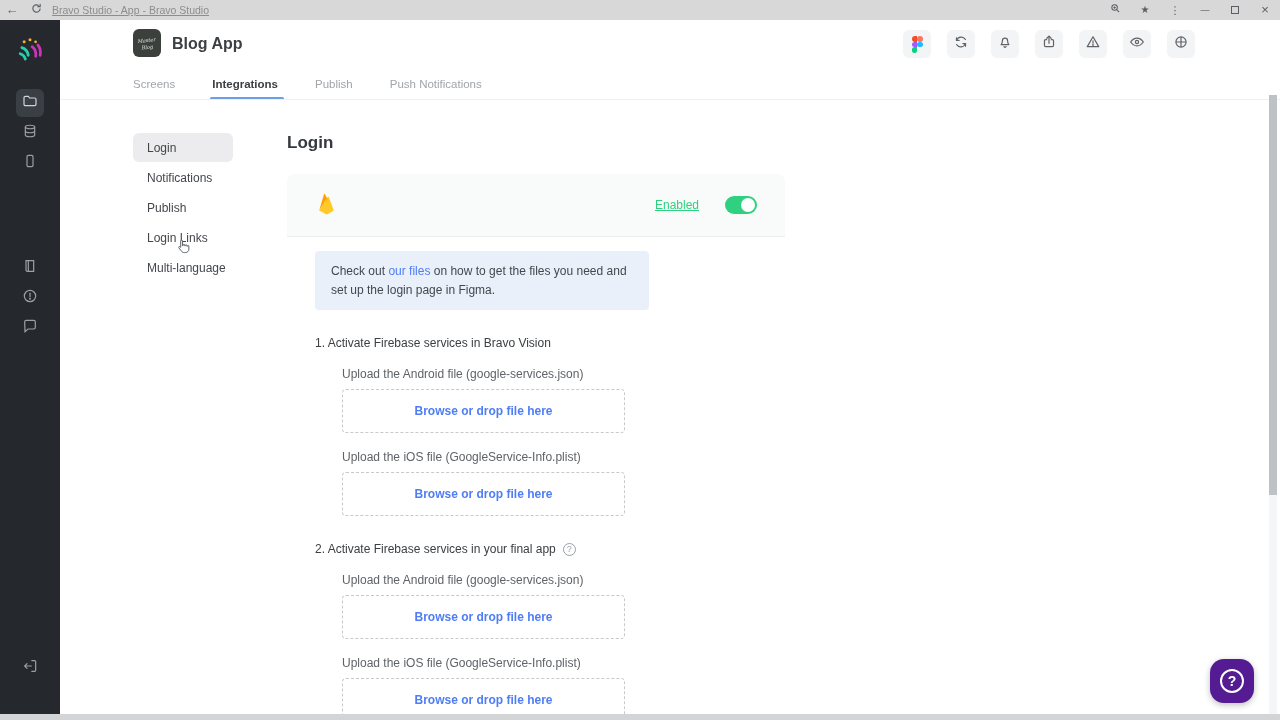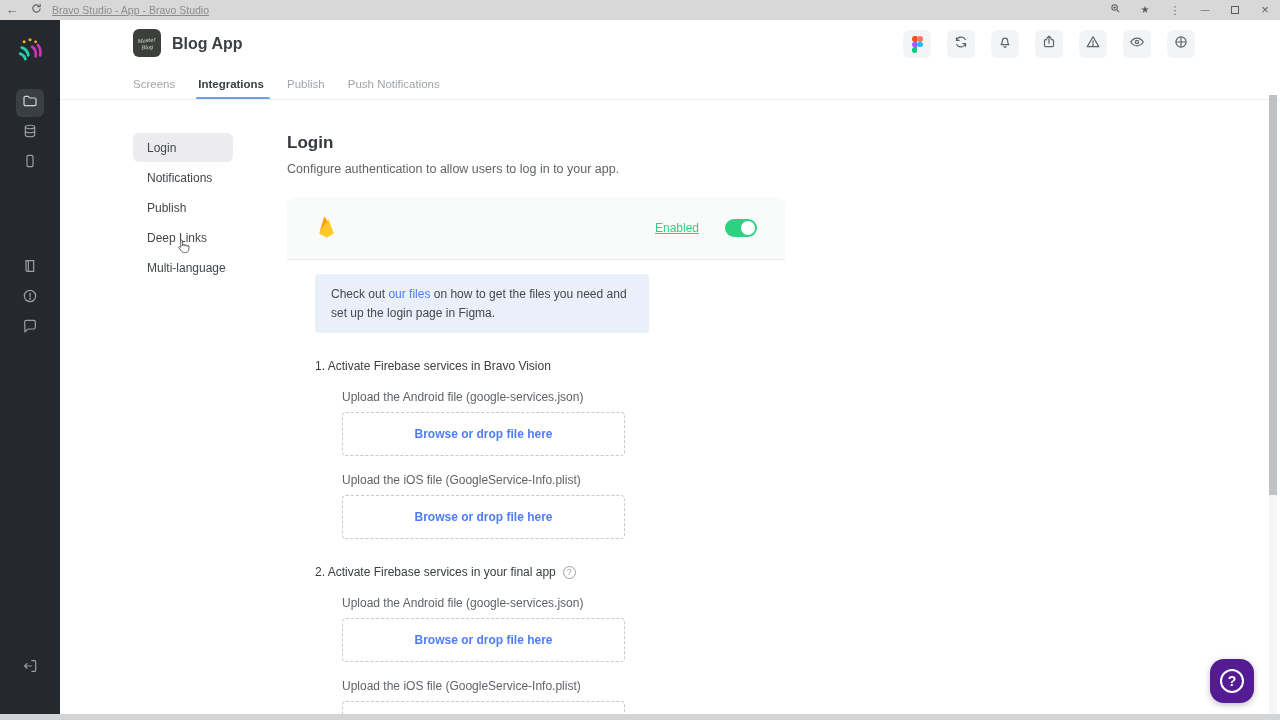--- a/index.html
+++ b/index.html
@@ -31,21 +31,21 @@
     background:#3c403d; display:flex; align-items:center; justify-content:center; overflow:hidden; }
   .appicon span { font-family:"DejaVu Serif", serif; font-style:italic; font-size:5px;
     color:#e4e7e2; transform:rotate(-6deg); text-align:center; line-height:1.3; }
   .apptitle { position:absolute; left:172px; top:35px; font-size:16px; font-weight:700; color:#3c4043; }
   .hbtn { position:absolute; top:30px; width:28px; height:28px; border-radius:6px; background:#f3f4f6;
     display:flex; align-items:center; justify-content:center; cursor:pointer; }
   .hbtn svg { stroke:#5f6368; }
   .figma { position:relative; width:11px; height:16px; }
   .figma i { position:absolute; width:5.5px; height:5.5px; display:block; }
 
-  .tabs { position:absolute; left:133px; top:78px; display:flex; gap:23px; }
+  .tabs { position:absolute; left:133px; top:78px; display:flex; gap:37px; }
   .tab { font-size:11.5px; color:#a1a5a9; position:relative; padding-bottom:10px; cursor:pointer; }
   .tab.active { color:#3c4043; font-weight:700; }
   .tab.active::after { content:""; position:absolute; left:-2px; right:-6px; bottom:0;
     height:3px; border-radius:3px; background:#6d9ee8; }
   .tabs-divider { position:absolute; left:60px; top:99px; width:1220px; height:1px; background:#f0f0f0; }
 
   
   .nav { position:absolute; left:133px; top:133px; width:100px; }
   .nav-item { height:29px; margin-bottom:1px; display:flex; align-items:center;
     padding-left:14px; font-size:12px; color:#43474c; border-radius:6px; cursor:pointer; white-space:nowrap; }
@@ -265,32 +265,31 @@
     <div class="tab active">Integrations</div>
     <div class="tab">Publish</div>
     <div class="tab">Push Notifications</div>
   </div>
   <div class="tabs-divider"></div>
 
   <div class="nav">
     <div class="nav-item active">Login</div>
     <div class="nav-item">Notifications</div>
     <div class="nav-item">Publish</div>
-    <div class="nav-item">Deep Links</div>
+    <div class="nav-item">Login Links</div>
     <div class="nav-item">Multi-language</div>
     <div class="cursor-hand">
       <svg width="15" height="17" viewBox="0 0 16 18">
         <path d="M6 2.2c.6 0 1 .45 1 1v5h.5l.2-1.1c.1-.55 1.5-.5 1.55.1l.1 1.1.5.05.25-.9c.15-.55 1.4-.35 1.45.25l.05 1 .5.1.3-.7c.25-.55 1.3-.3 1.3.3v3.4c0 2.2-1.6 3.7-3.7 3.7h-1c-1.4 0-2.6-.6-3.3-1.8L3 10.4c-.5-.85.55-1.8 1.3-1.15l.7.6V3.2c0-.55.45-1 1-1z" fill="#ffffff" stroke="#55585c" stroke-width="1"></path>
       </svg>
     </div>
   </div>
 
   <div class="main">
     <h1>Login</h1>
-    <div class="sub">Configure authentication to allow users to log in to your app.</div>
 
     <div class="card">
       <div class="card-head">
         <span>
           <svg width="19" height="24" viewBox="0 0 19 24">
             <path fill="#FFA000" d="M2.2 19.6 6.9 3.4c.15-.5.82-.56 1.06-.08L10.1 7.2 2.2 19.6z"></path>
             <path fill="#FFCA28" d="M2.2 19.6 10.7 6c.32-.5 1.05-.4 1.23.14L16.8 19.6l-5.9 3.4c-.72.4-1.6.4-2.3 0l-6.4-3.4z"></path>
             <path fill="#F57C00" d="M10.1 7.2 8.2 10.9l2.8-3.2z" opacity=".6"></path>
           </svg>
         </span>

